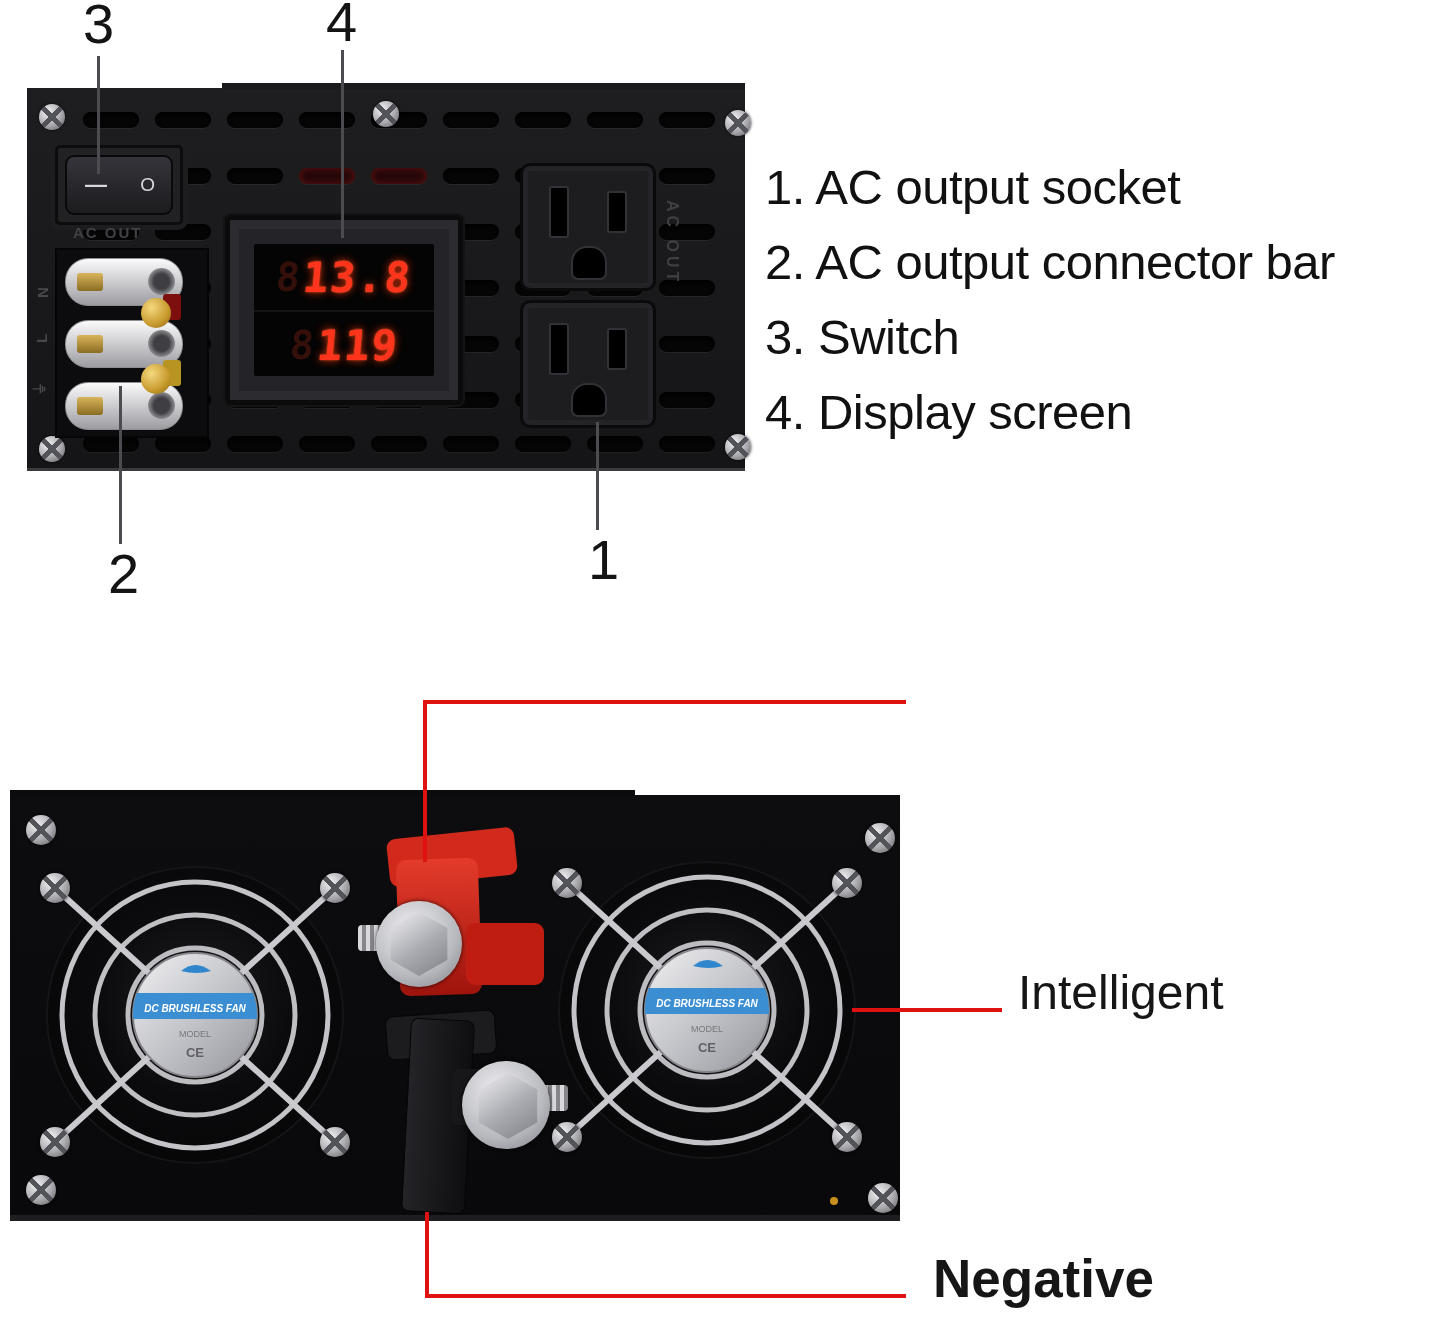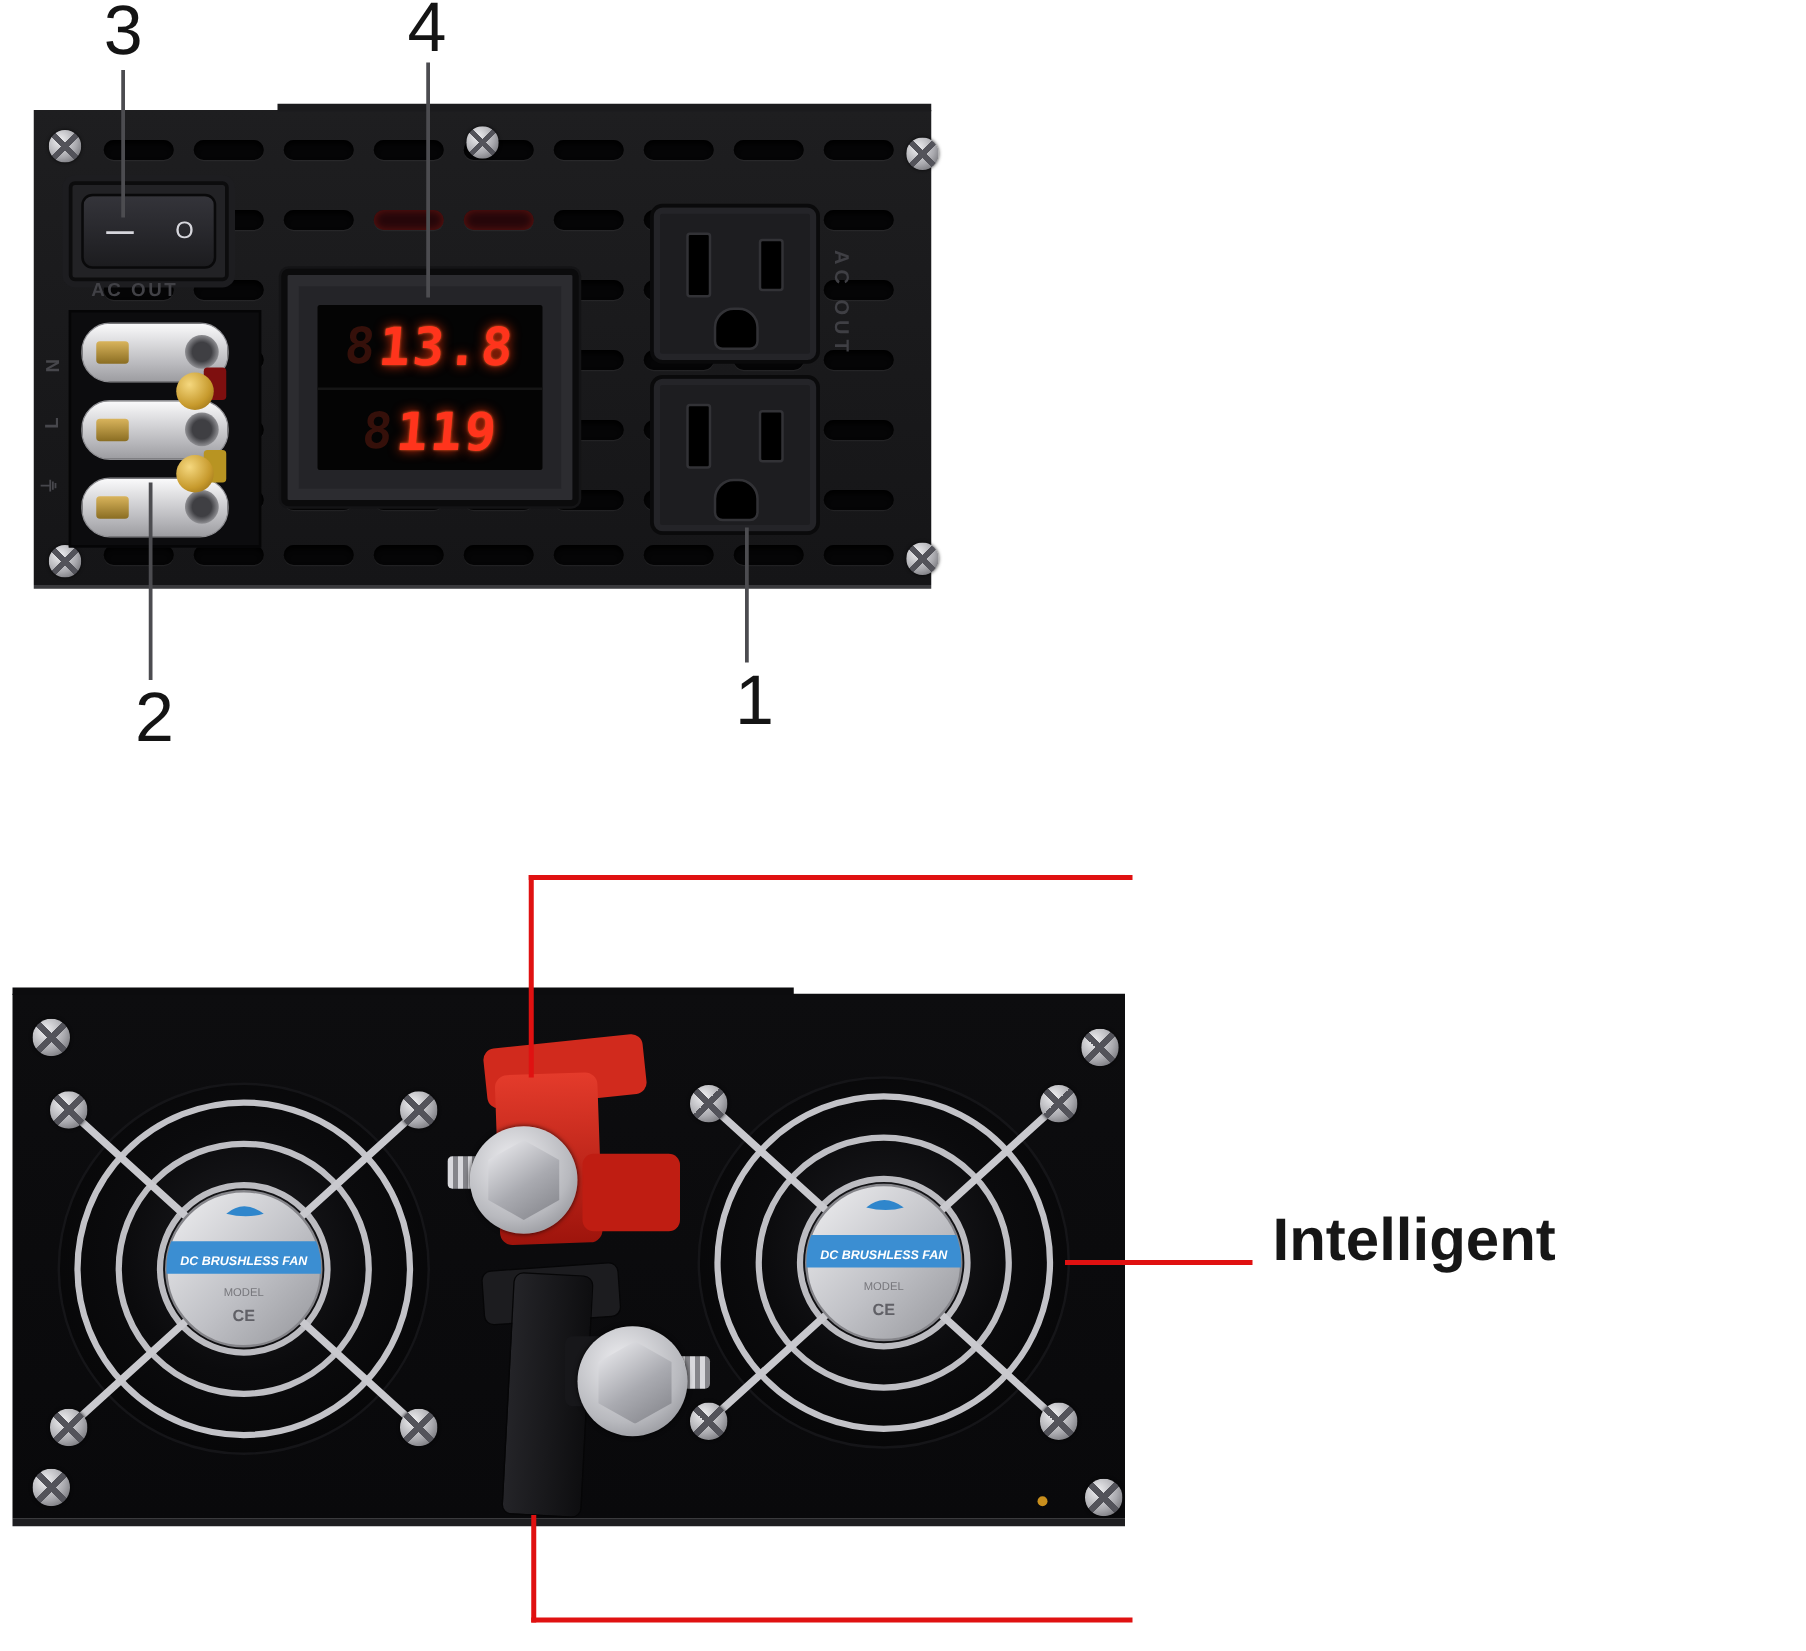--- a/index.html
+++ b/index.html
@@ -106,21 +106,21 @@
     background:repeating-linear-gradient(90deg,#d9d9dd 0 4px,#85858a 4px 8px);}
   .neg-terminal{position:absolute;left:360px;top:218px;width:205px;height:200px;z-index:3;}
   .neg-top{position:absolute;left:16px;top:0;width:108px;height:42px;background:#1c1c1f;border-radius:8px;
     transform:rotate(-4deg);border:1px solid #060607;}
   .neg-plate{position:absolute;left:36px;top:6px;width:62px;height:192px;border-radius:8px;
     background:linear-gradient(90deg,#242428,#0e0e10);transform:rotate(3deg);border:1px solid #060607;}
   .neg-arm{position:absolute;left:82px;top:56px;width:70px;height:56px;background:#17171a;border-radius:6px;}
 
   
   .label-bold{position:absolute;z-index:7;font-size:53px;font-weight:700;color:#161616;line-height:1;}
-  .label-reg{position:absolute;z-index:7;font-size:48px;font-weight:700;color:#161616;line-height:55px;}
+  .label-reg{position:absolute;z-index:7;font-size:48px;font-weight:400;color:#161616;line-height:55px;}
 </style>
 </head>
 <body>
 
 <div id="canvas">
 
   <div class="callout-num" style="left:83px;top:-4px;">3</div>
   <div class="callout-num" style="left:326px;top:-6px;">4</div>
   <div class="callout-num" style="left:108px;top:546px;">2</div>
   <div class="callout-num" style="left:588px;top:532px;">1</div>
@@ -242,30 +242,37 @@
       <div class="ground-hole"></div>
     </div>
     <div class="outlet" style="top:212px;">
       <div class="slot-l"></div>
       <div class="slot-r"></div>
       <div class="ground-hole"></div>
     </div>
     <div class="ac-out-vertical">AC OUT</div>
   </div>
 
+  <div class="legend">
+    <div>1. AC output socket</div>
+    <div>2. AC output connector bar</div>
+    <div>3. Switch</div>
+    <div>4. Display screen</div>
+  </div>
 
   <div class="leader-red-v" style="left:423px;top:700px;height:162px;"></div>
   <div class="leader-red-h" style="left:423px;top:700px;width:483px;"></div>
   <div class="leader-red-h" style="left:852px;top:1008px;width:150px;"></div>
   <div class="leader-red-v" style="left:425px;top:1212px;height:86px;"></div>
   <div class="leader-red-h" style="left:425px;top:1294px;width:481px;"></div>
 
   <div class="label-reg" style="left:1018px;top:965px;">
     <div>Intelligent</div>
   </div>
+  <div class="label-bold" style="left:933px;top:1252px;">Negative</div>
 
   <div class="back-photo">
     <div class="screw big" style="left:16px;top:20px;"></div>
     <div class="screw big" style="left:855px;top:28px;"></div>
     <div class="screw big" style="left:16px;top:380px;"></div>
     <div class="screw big" style="left:858px;top:388px;"></div>
     <div class="amber-dot"></div>
 
     <div class="fan" style="left:20px;top:55px;">
       <svg width="330" height="330" viewBox="-165 -165 330 330">

